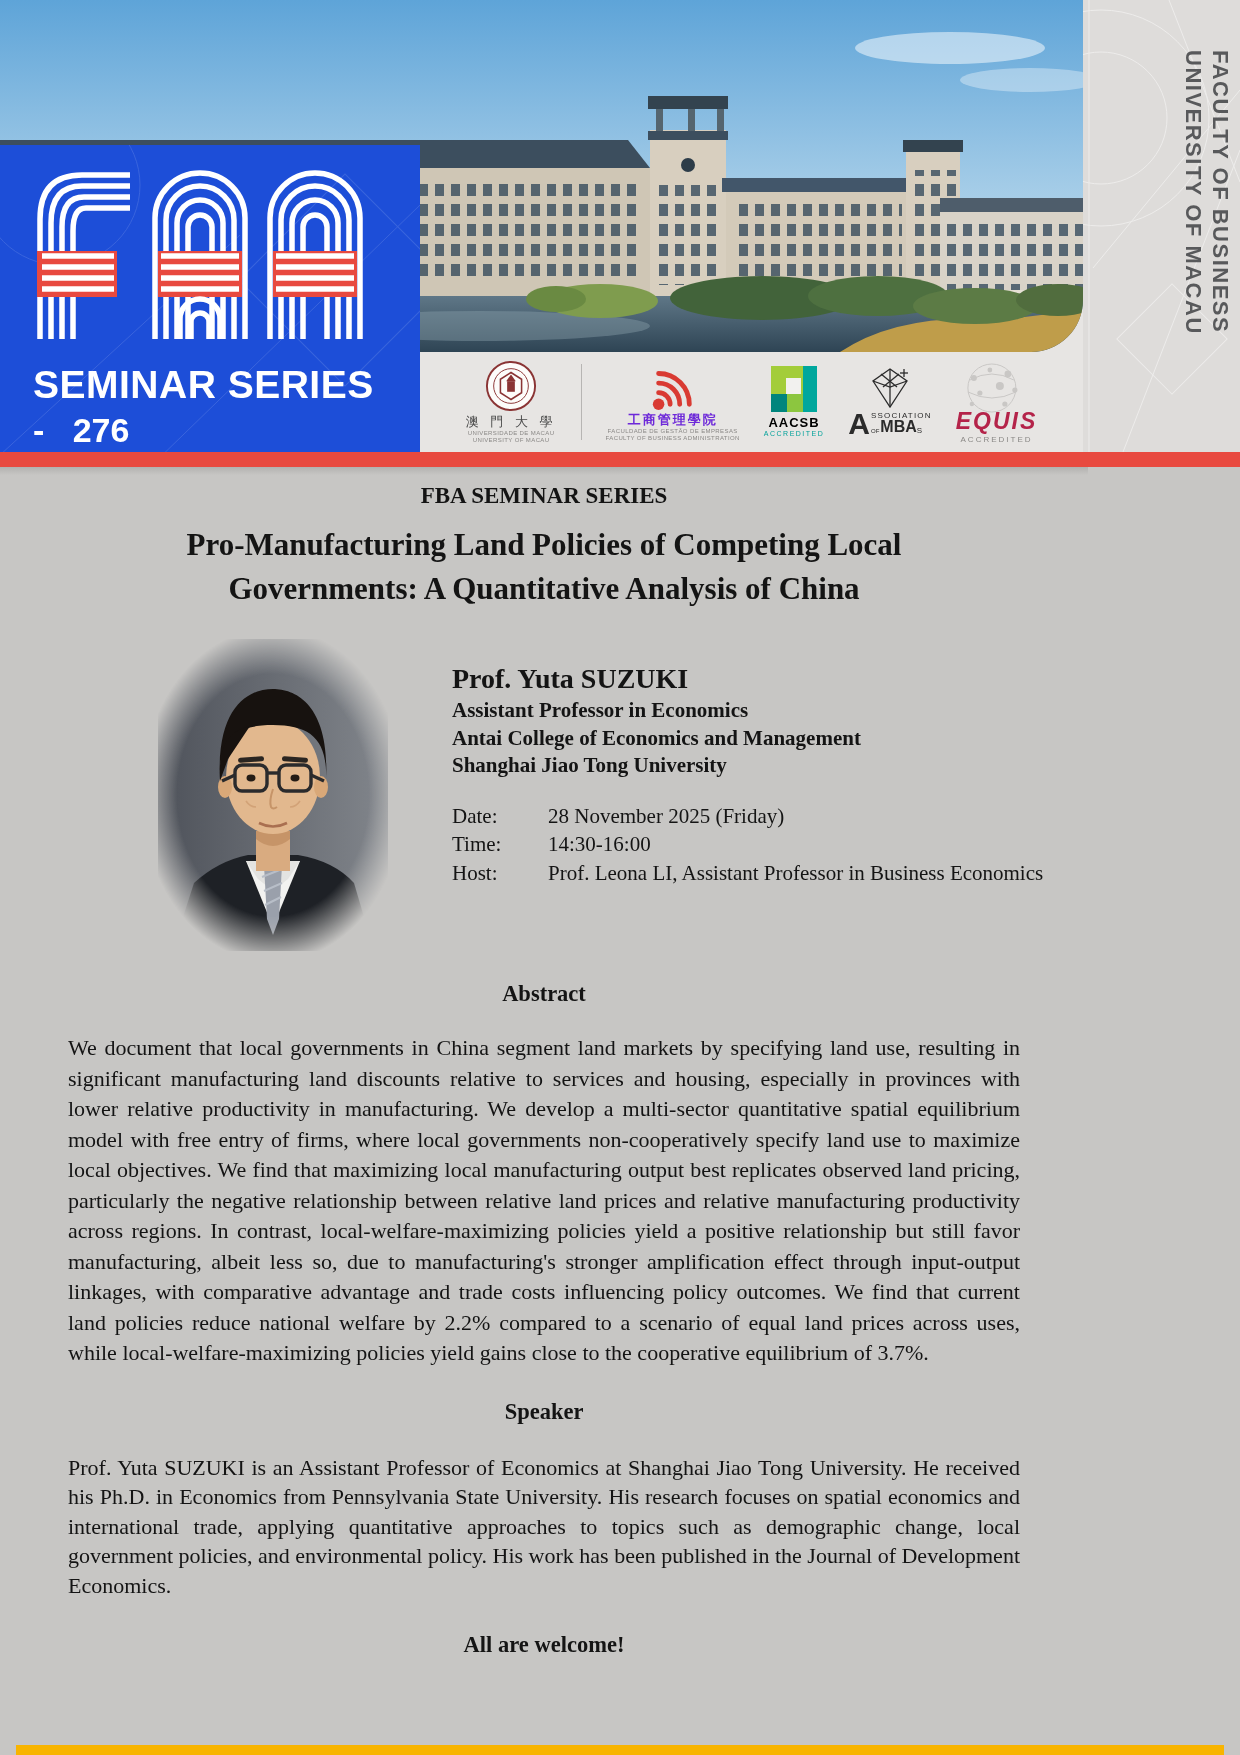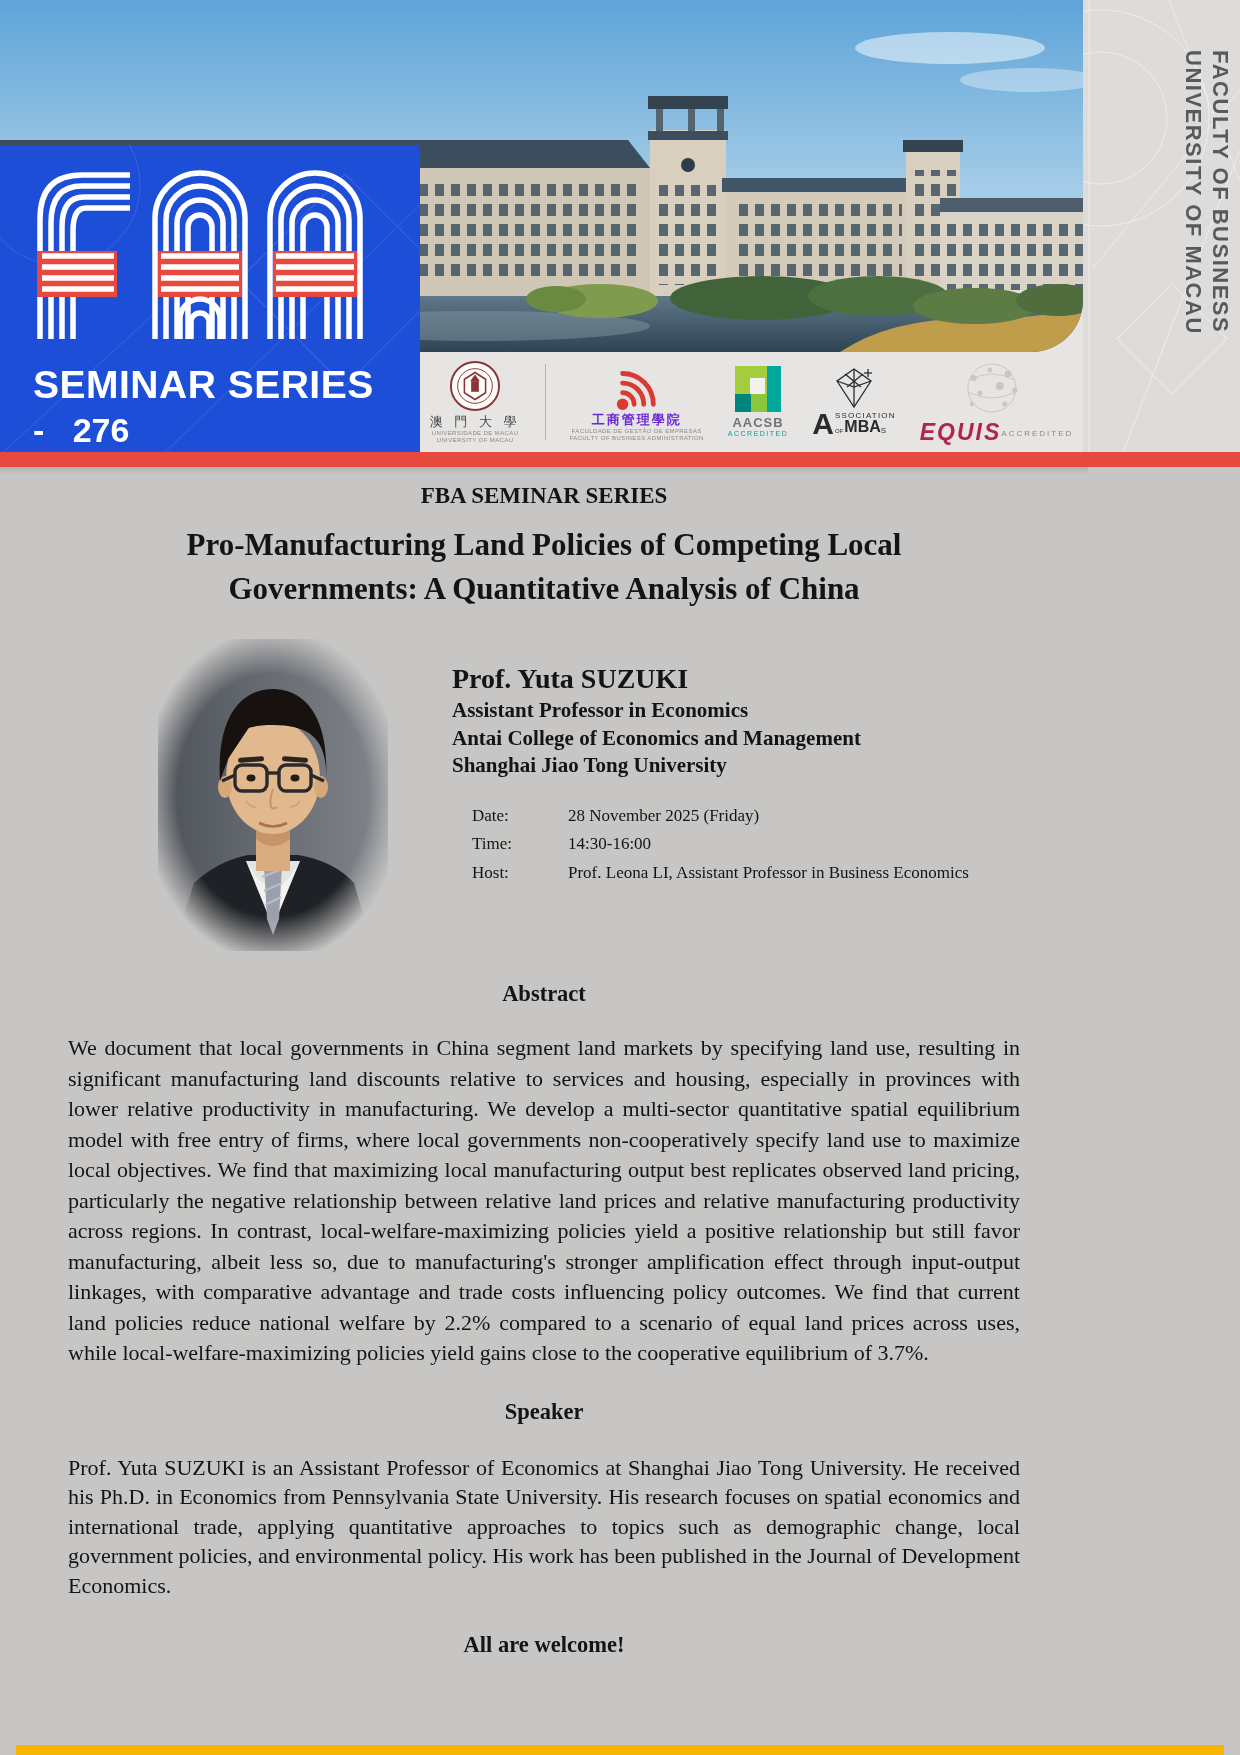--- a/index.html
+++ b/index.html
@@ -18,35 +18,35 @@
   .vtext span{display:block;}
   
   .band{position:absolute;top:352px;left:420px;width:663px;height:100px;background:#e7e5e3;
         display:flex;align-items:center;justify-content:center;gap:24px;
         font-family:"Liberation Sans",sans-serif;}
   .logo-item{display:flex;flex-direction:column;align-items:center;line-height:1.15;}
   .logo-cn{font-size:13px;color:#4a4a4a;letter-spacing:4px;margin-top:3px;white-space:nowrap;}
   .logo-cn.red{color:#6d28d9;font-weight:bold;letter-spacing:2px;}
   .logo-tiny{font-size:6px;color:#8a8886;letter-spacing:.4px;white-space:nowrap;}
   .divider{width:1px;height:76px;background:#b7b5b3;}
-  .aacsb-name{font-size:13px;font-weight:bold;color:#737373;letter-spacing:1px;margin-top:4px;}
+  .aacsb-name{font-size:13px;font-weight:bold;color:#000000;letter-spacing:1px;margin-top:4px;}
   .aacsb-acc{font-size:7px;color:#00a19a;letter-spacing:1.5px;}
   .amba-text{display:flex;align-items:flex-start;color:#2b2b2b;margin-top:2px;}
   .amba-a{font-size:30px;font-weight:bold;line-height:.85;}
   .amba-col{display:flex;flex-direction:column;margin-left:1px;}
   .amba-row1{font-size:8px;letter-spacing:1.2px;}
   .amba-row2{display:flex;align-items:flex-end;}
   .amba-of{font-size:6px;margin-right:1px;}
   .amba-mba{font-size:16px;font-weight:bold;line-height:.9;}
   .amba-s{font-size:8px;vertical-align:super;}
   .equis-name{font-size:23px;font-weight:bold;font-style:italic;color:#b42349;letter-spacing:2px;line-height:1;}
   .equis-acc{font-size:8px;color:#8a8886;letter-spacing:2px;margin-top:2px;}
   .equis-wrap{position:relative;display:flex;flex-direction:column;align-items:center;justify-content:flex-end;height:84px;}
   .equis-globe{position:absolute;top:0;left:50%;transform:translateX(-58%);opacity:.85;}
-  .equis-text{position:relative;z-index:1;display:flex;flex-direction:row;align-items:center;}
+  .equis-text{position:relative;z-index:1;display:flex;flex-direction:column;align-items:center;}
   
   .redbox{position:absolute;top:145px;left:0;width:420px;height:322px;background:#1d4ed8;overflow:hidden;}
   .redbox .pattern{position:absolute;inset:0;}
   .series-label{position:absolute;left:33px;top:218px;color:#fff;font-family:"Liberation Sans",sans-serif;
                 font-weight:bold;font-size:39px;letter-spacing:.5px;white-space:pre;}
   .series-num{position:absolute;left:33px;top:266px;color:#fff;font-family:"Liberation Sans",sans-serif;
               font-weight:bold;font-size:34px;white-space:pre;}
   .fba-logo{position:absolute;left:30px;top:22px;}
   .redstrip{position:absolute;top:452px;left:0;width:1240px;height:15px;background:#e8493f;}
   
@@ -56,21 +56,21 @@
   .title{text-align:center;font-weight:bold;font-size:31px;line-height:44px;margin-top:14px;}
   .speaker-row{display:flex;margin:28px 0 0 158px;}
   .portrait{width:230px;height:312px;flex:0 0 auto;
             -webkit-mask:radial-gradient(ellipse 58% 54% at 50% 50%,#000 72%,transparent 99%);
             mask:radial-gradient(ellipse 58% 54% at 50% 50%,#000 72%,transparent 99%);
             filter:blur(.6px);}
   .portrait svg{display:block;width:100%;height:100%;}
   .sp-info{margin-left:64px;padding-top:22px;}
   .sp-name{font-size:28px;font-weight:bold;line-height:36px;}
   .sp-role{font-size:21px;font-weight:bold;line-height:27.5px;}
-  .details{margin-top:22px;font-size:17px;line-height:28.6px;margin-left:20px;}
+  .details{margin-top:22px;font-size:21px;line-height:28.6px;}
   .detail-row{display:flex;}
   .dlabel{width:96px;}
   .h2{text-align:center;font-weight:bold;font-size:22.5px;line-height:30px;margin-top:28px;}
   .para{margin:24px 68px 0 68px;font-size:22px;line-height:30.5px;text-align:justify;}
   .para.bio{margin-top:26px;line-height:29.5px;}
   .closing{text-align:center;font-weight:bold;font-size:22.5px;margin-top:32px;}
   .footerbar{position:absolute;bottom:0;left:16px;right:16px;height:10px;background:#f8b400;}
 </style>
 </head>
 <body>

